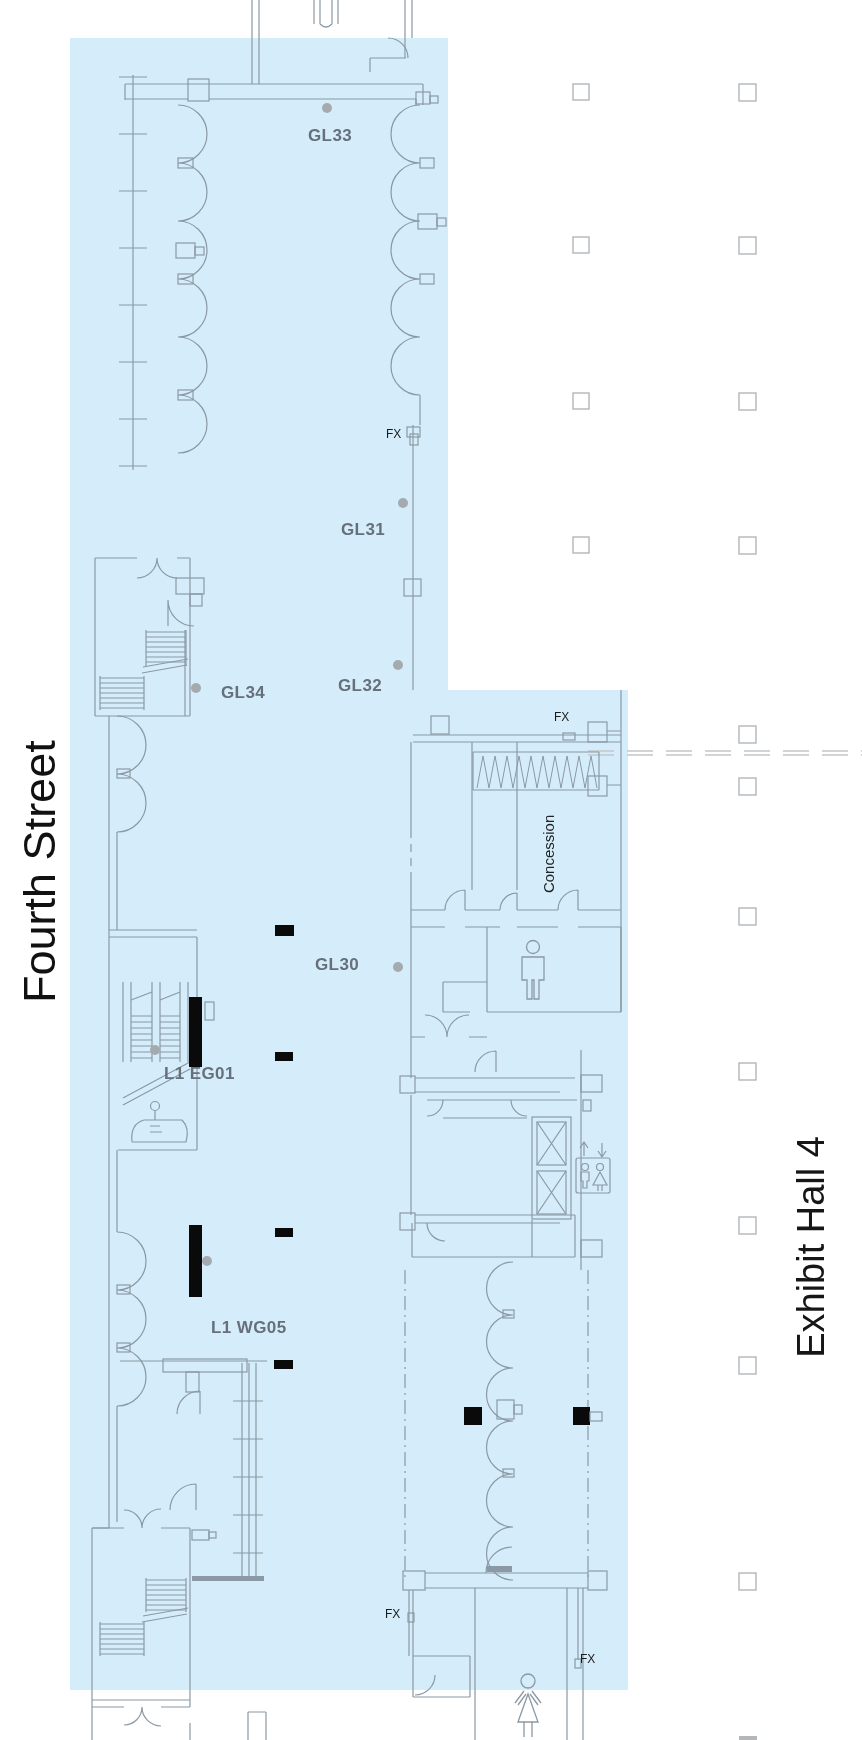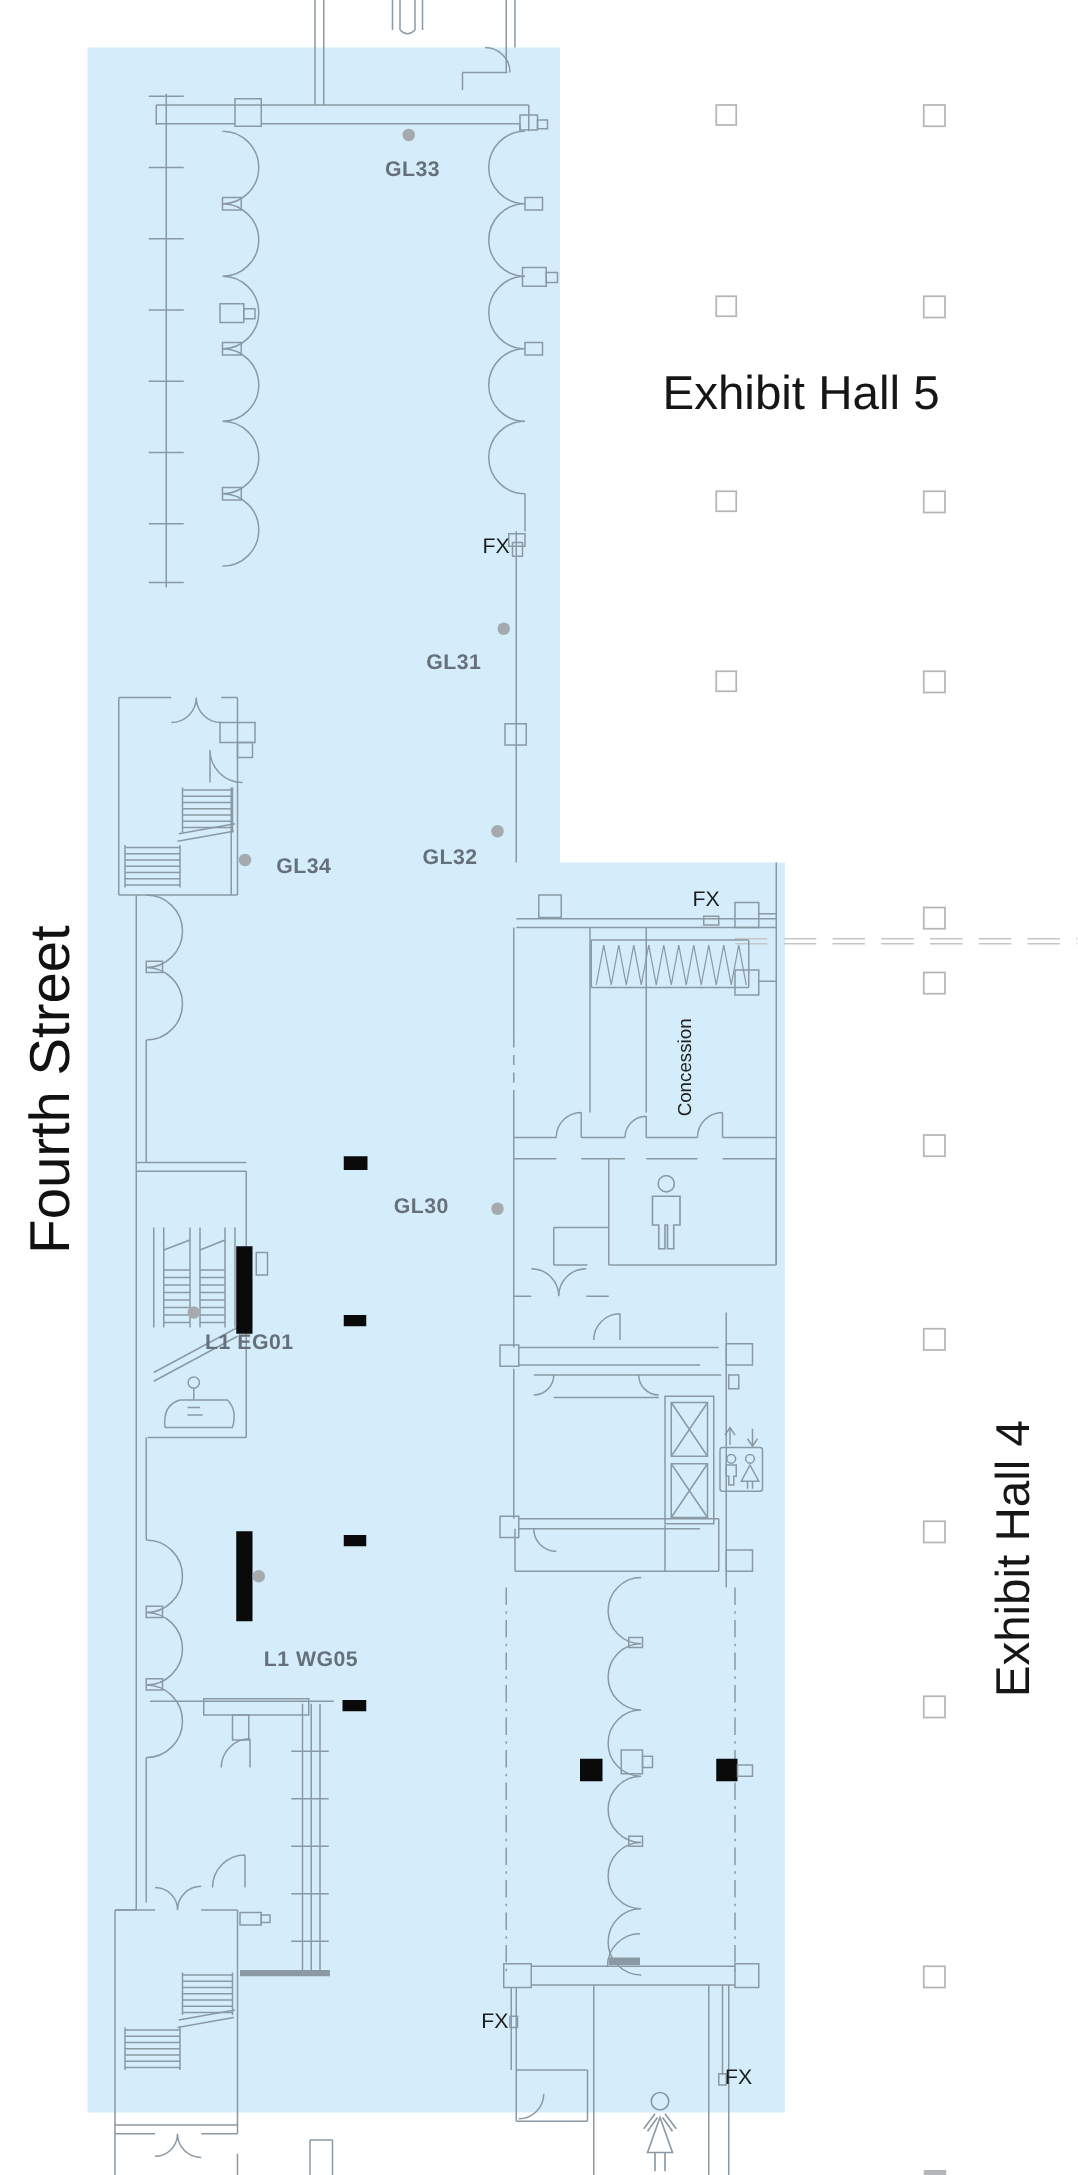--- a/index.html
+++ b/index.html
@@ -1,21 +1,21 @@
 <!DOCTYPE html>
 <html><head>
 <meta charset="utf-8">
 <style>
   html,body{margin:0;padding:0;background:#ffffff;}
   .canvas{position:relative;width:862px;height:1740px;overflow:hidden;background:#ffffff;
           font-family:"Liberation Sans",sans-serif;}
   .canvas svg{position:absolute;left:0;top:0;}
   .lbl{position:absolute;white-space:nowrap;line-height:1.05;}
   .gl{font-size:17px;font-weight:bold;color:#66707a;letter-spacing:0.4px;}
-  .fx{font-size:17px;color:#1b1b1b;}
+  .fx{font-size:12px;color:#1b1b1b;}
   .big{font-size:38px;color:#161616;}
   .street{font-size:45px;color:#111111;}
   .conc{font-size:15px;color:#222222;}
   .rot{transform:rotate(-90deg);text-align:center;}
 </style>
 </head>
 <body>
 
 <div class="canvas">
 
@@ -274,21 +274,20 @@
     <circle cx="327" cy="108" r="5"></circle>
     <circle cx="403" cy="503" r="5"></circle>
     <circle cx="398" cy="665" r="5"></circle>
     <circle cx="196" cy="688" r="5"></circle>
     <circle cx="398" cy="967" r="5"></circle>
     <circle cx="155" cy="1050" r="5"></circle>
     <circle cx="207" cy="1261" r="5"></circle>
   </g>
 </svg>
 
-<div class="lbl big" style="left:530px;top:296px;">Exhibit Hall 5</div>
 <div class="lbl big rot" style="left:662px;top:1227px;width:300px;">Exhibit Hall 4</div>
 <div class="lbl street rot" style="left:-122px;top:848px;width:324px;">Fourth Street</div>
 <div class="lbl conc rot" style="left:499px;top:846px;width:100px;">Concession</div>
 
 <div class="lbl gl" style="left:308px;top:127px;">GL33</div>
 <div class="lbl gl" style="left:341px;top:521px;">GL31</div>
 <div class="lbl gl" style="left:338px;top:677px;">GL32</div>
 <div class="lbl gl" style="left:221px;top:684px;">GL34</div>
 <div class="lbl gl" style="left:315px;top:956px;">GL30</div>
 <div class="lbl gl" style="left:127px;top:1065px;padding-left:37px;">L1 EG01</div>

